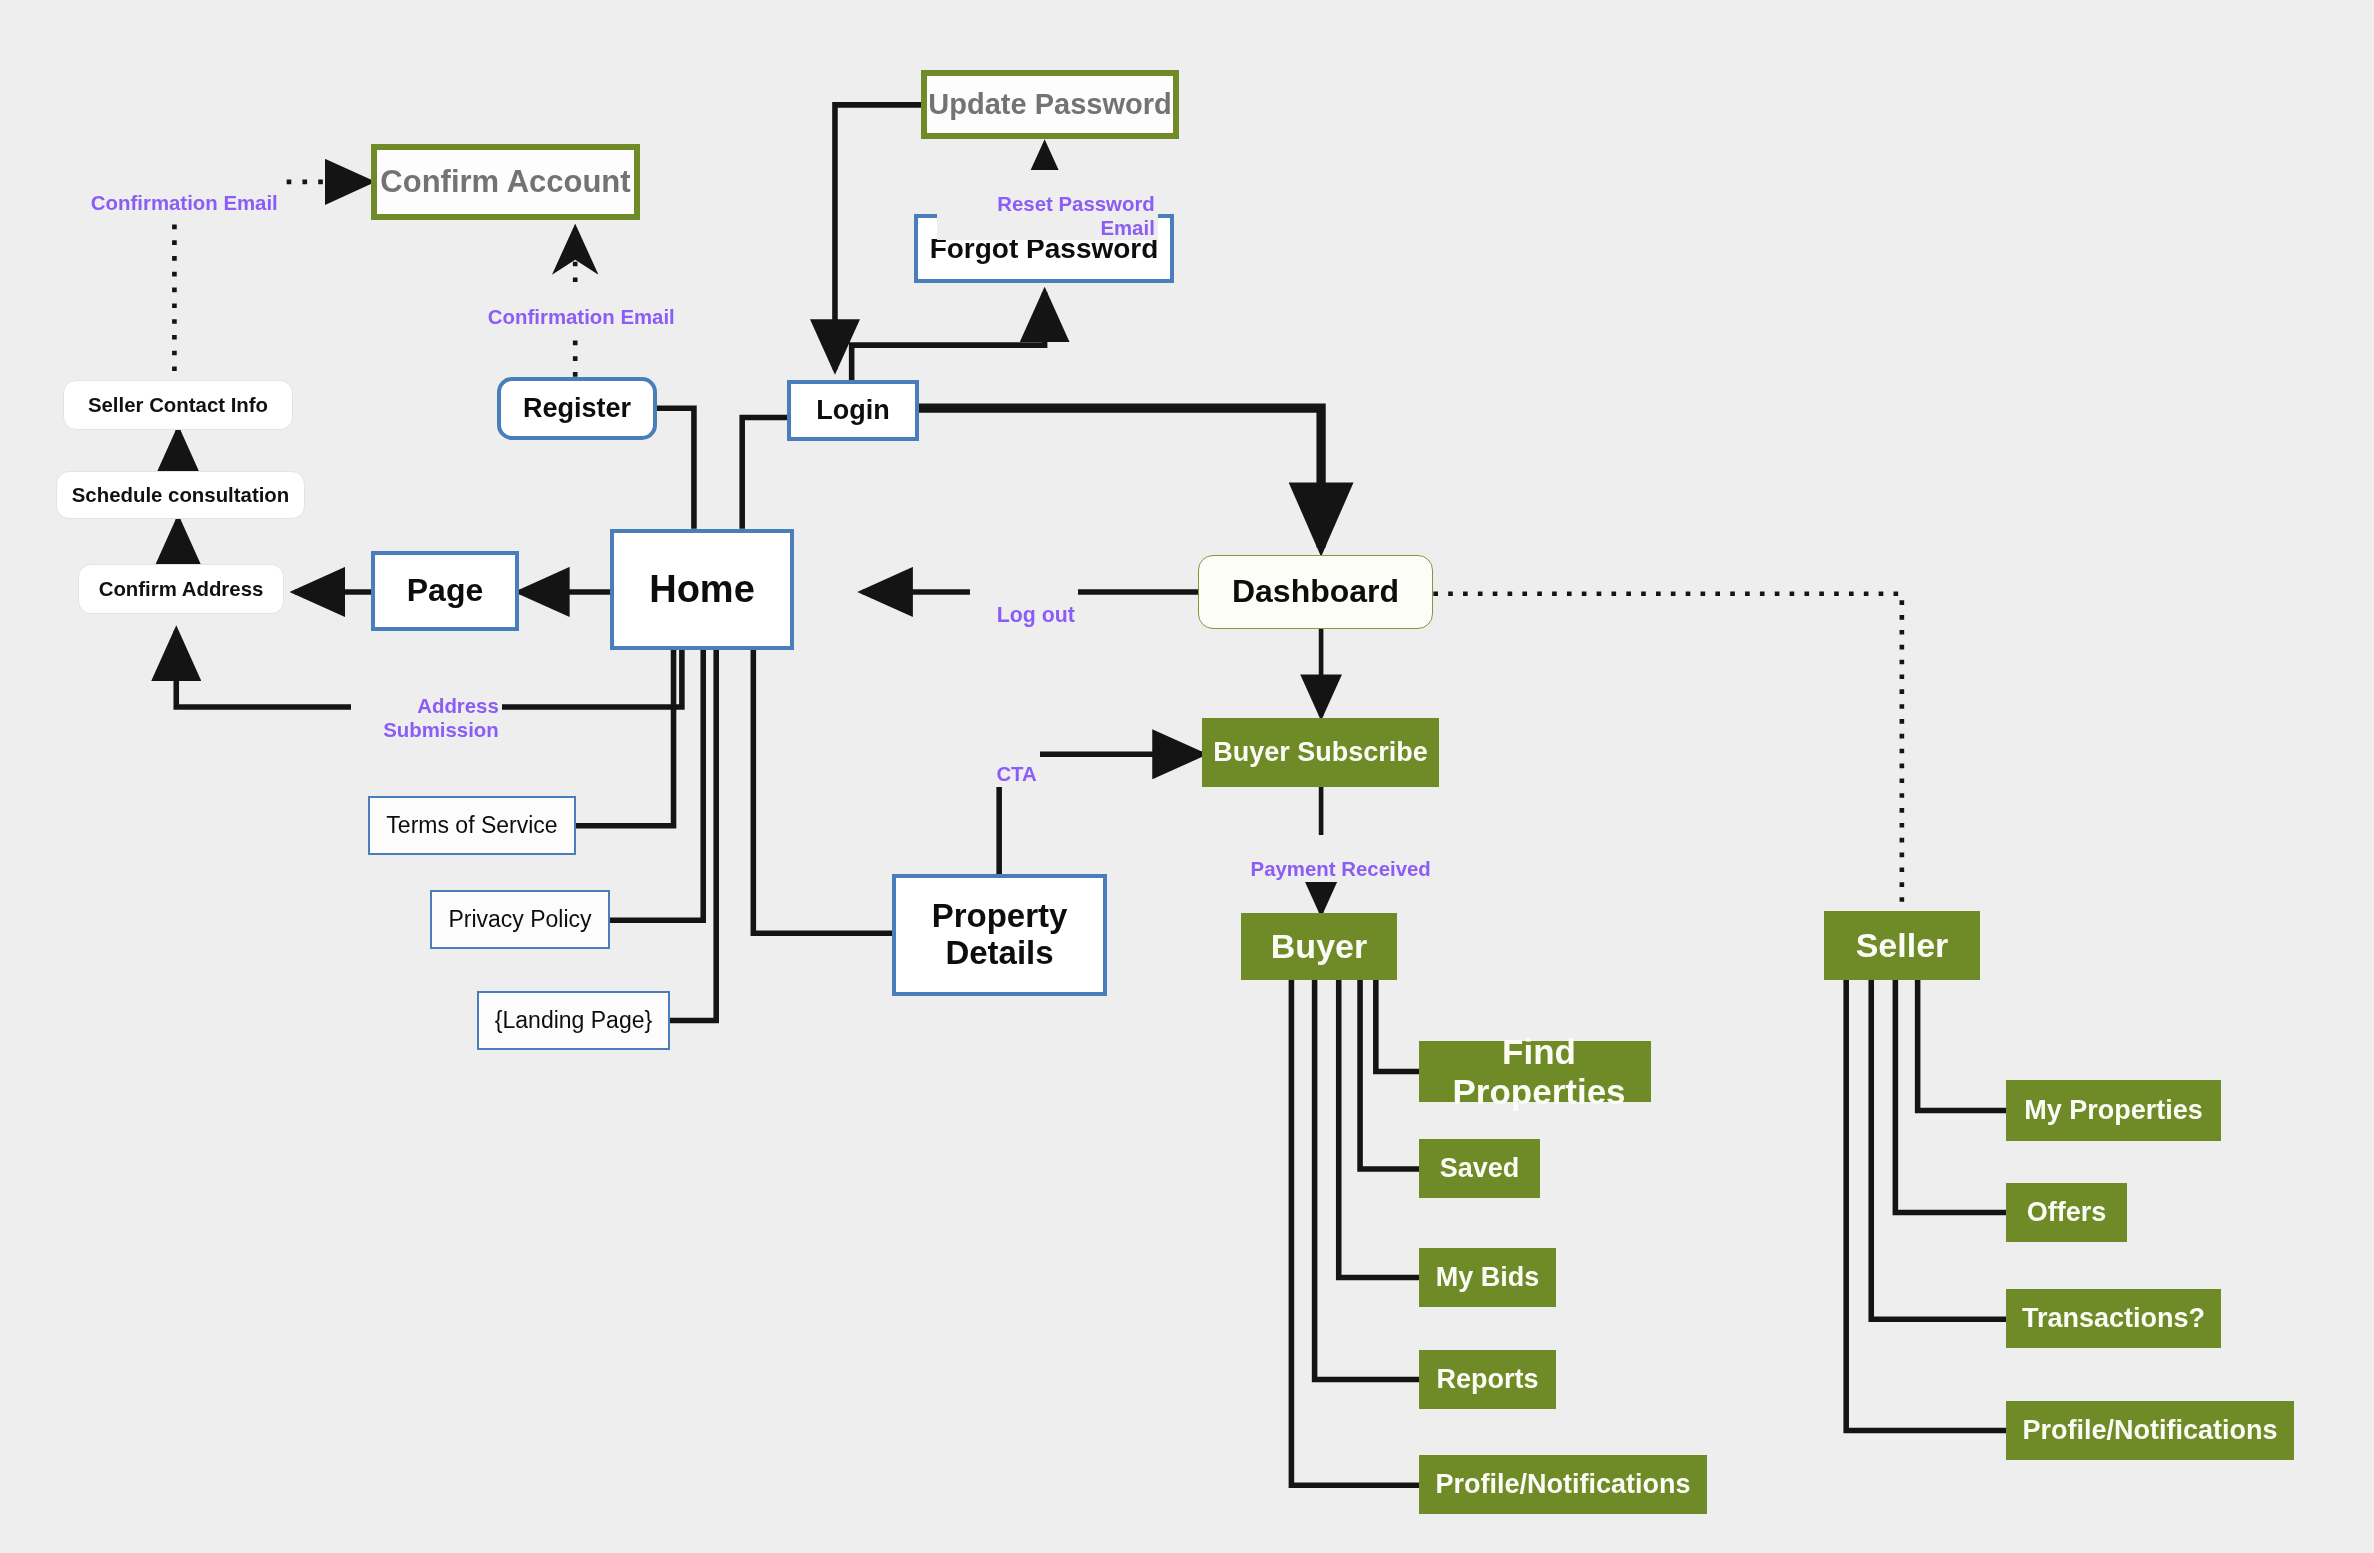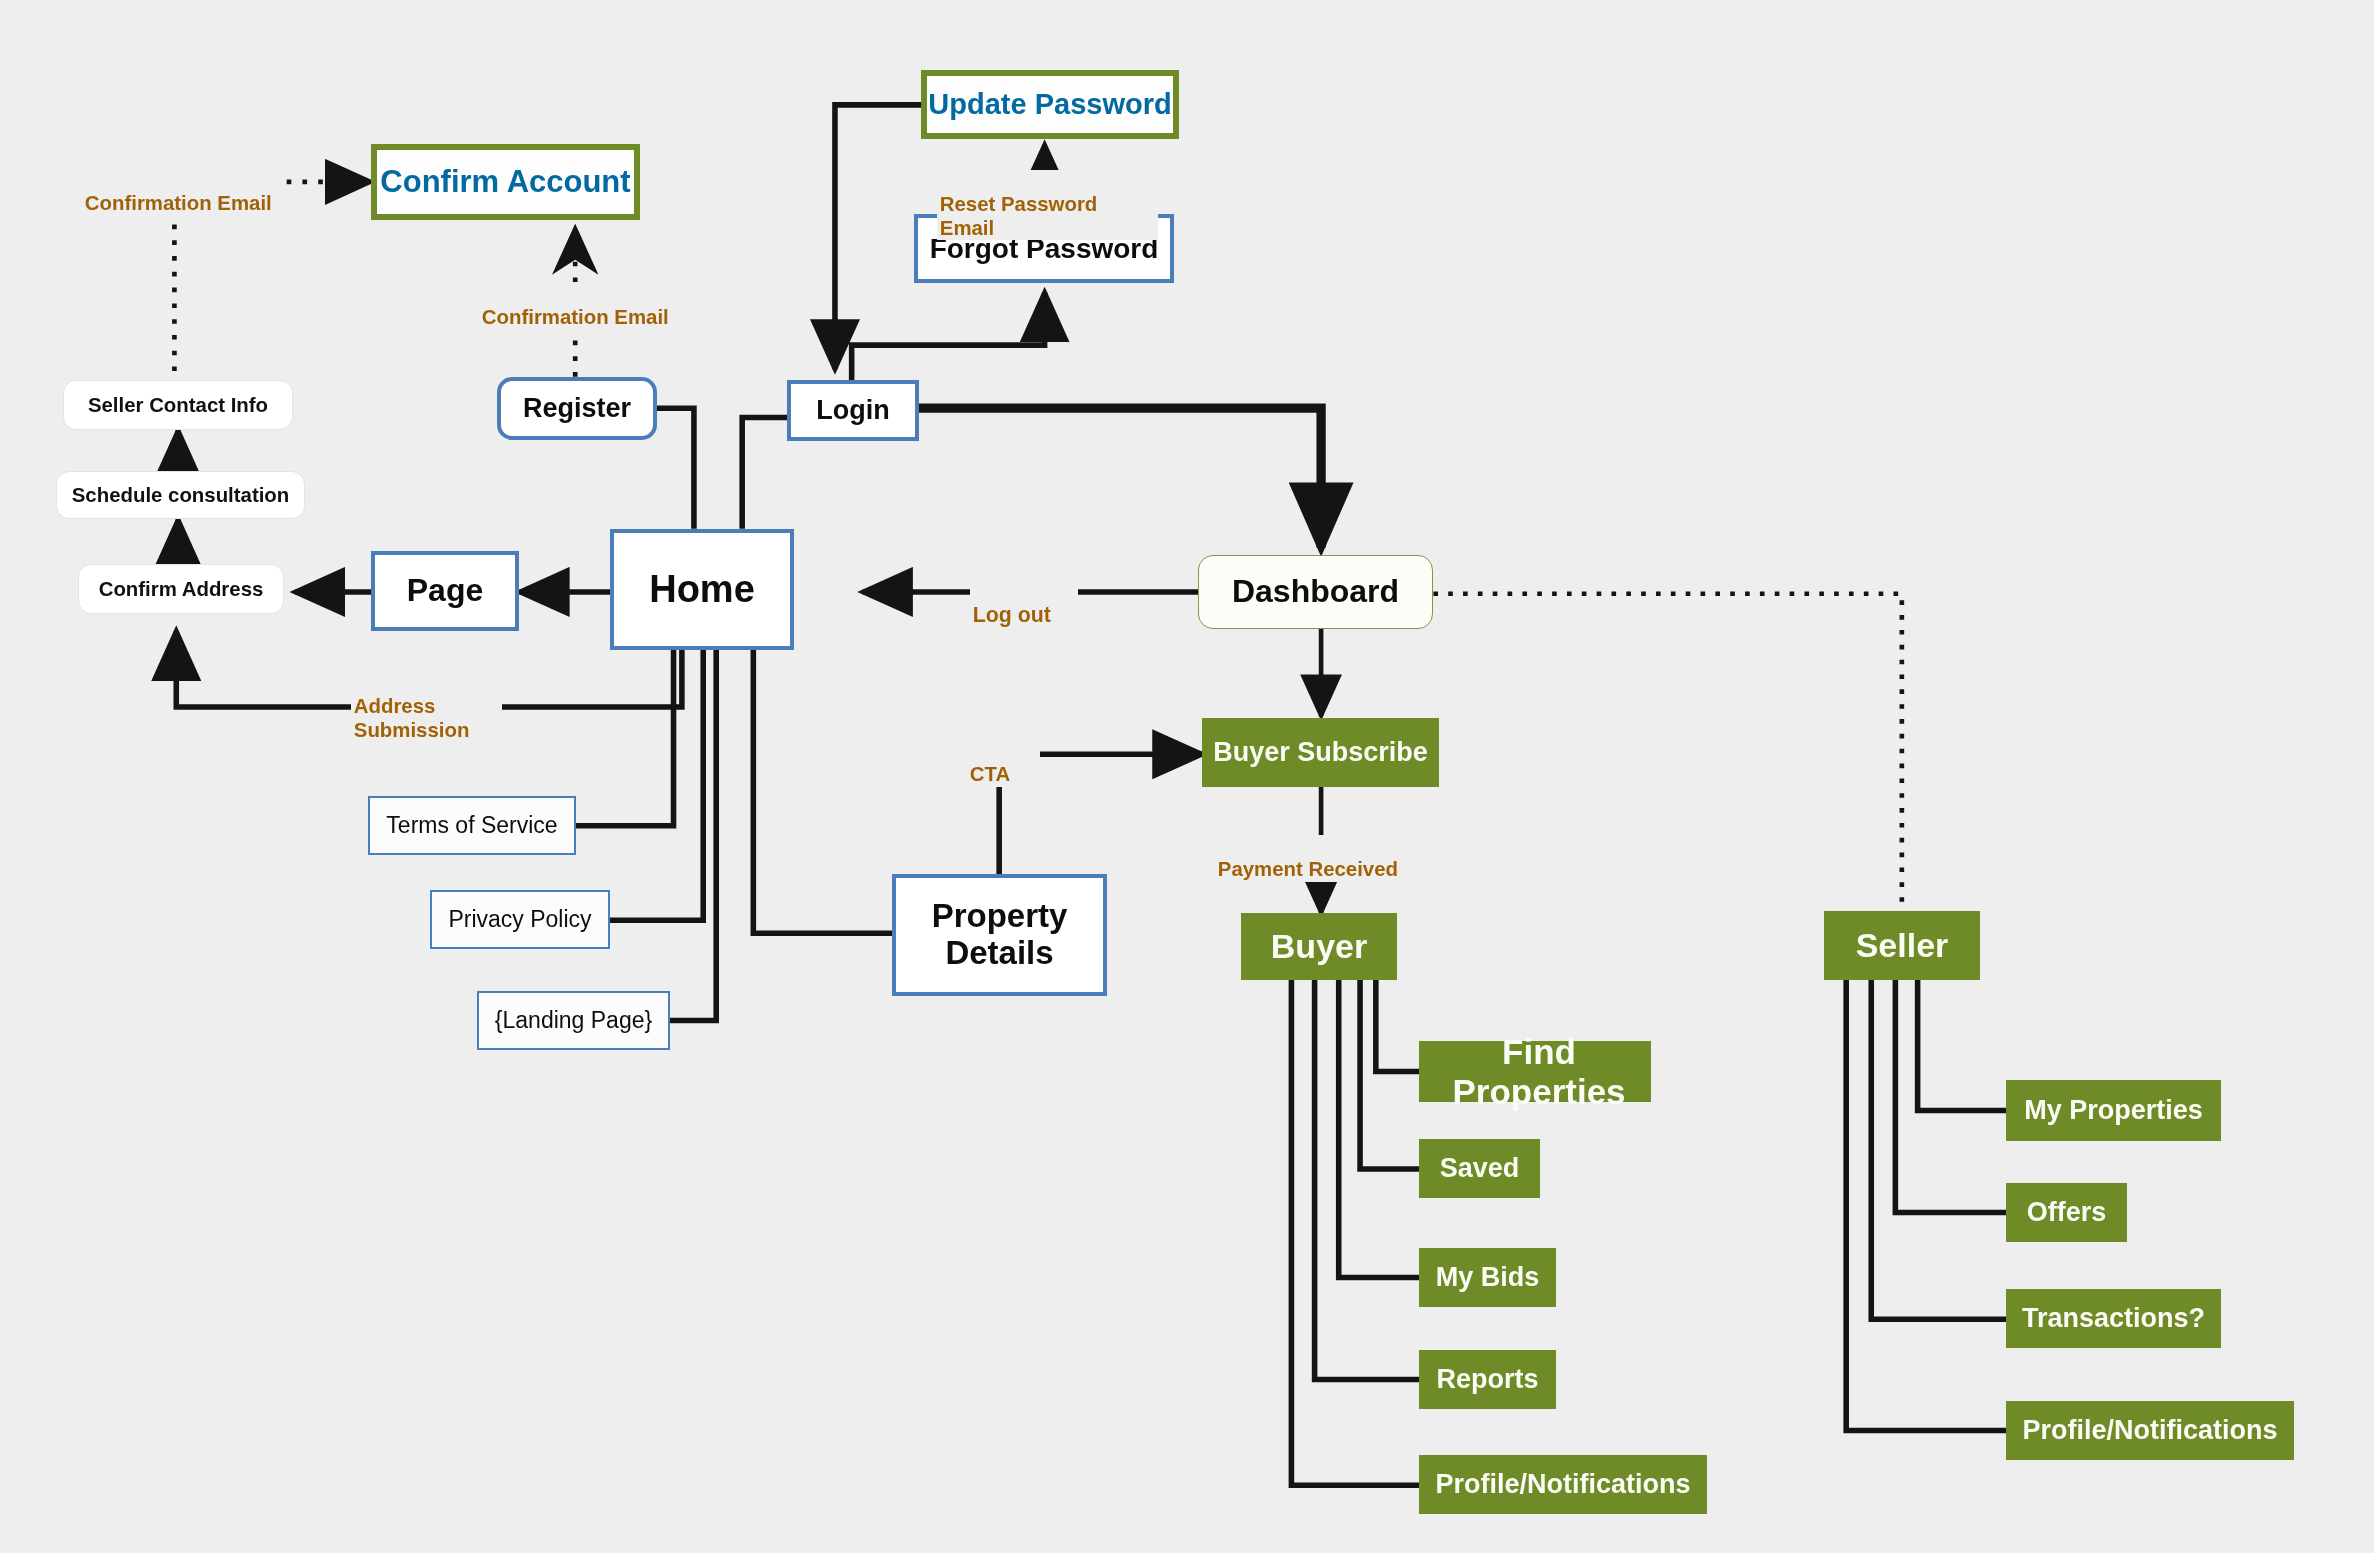--- a/index.html
+++ b/index.html
@@ -45,21 +45,21 @@
   }
   .n-blue-thin {
     background: #fcfcfc;
     border: 2.8px solid #4a7ebb;
     color: #0d0d0d;
     font-weight: normal;
   }
   .n-greenframe {
     background: #fdfdfd;
     border: 6.5px solid #6e8b28;
-    color: #0369a1;
+    color: #737373;
   }
   .n-greenfill {
     background: #6e8b28;
     border: none;
     color: #fbfcf5;
   }
   .n-round {
     background: #ffffff;
     border: 0.9px solid #e3e3e3;
     border-radius: 13px;
@@ -68,23 +68,23 @@
   .n-dashboard {
     background: #fdfdf8;
     border: 1.9px solid #7e9a3e;
     border-radius: 15px;
     color: #0d0d0d;
   }
   .edge-label {
     position: absolute;
     font-family: "Liberation Sans", sans-serif;
     font-weight: bold;
-    color: #a16207;
+    color: #8b5cf6;
     background: #eeeeee;
-    text-align: left;
+    text-align: right;
     line-height: 1.15;
     white-space: pre-line;
     z-index: 6;
     padding: 0 2.8px;
   }
 </style>
 </head>
 <body>
 
 <div id="canvas">

